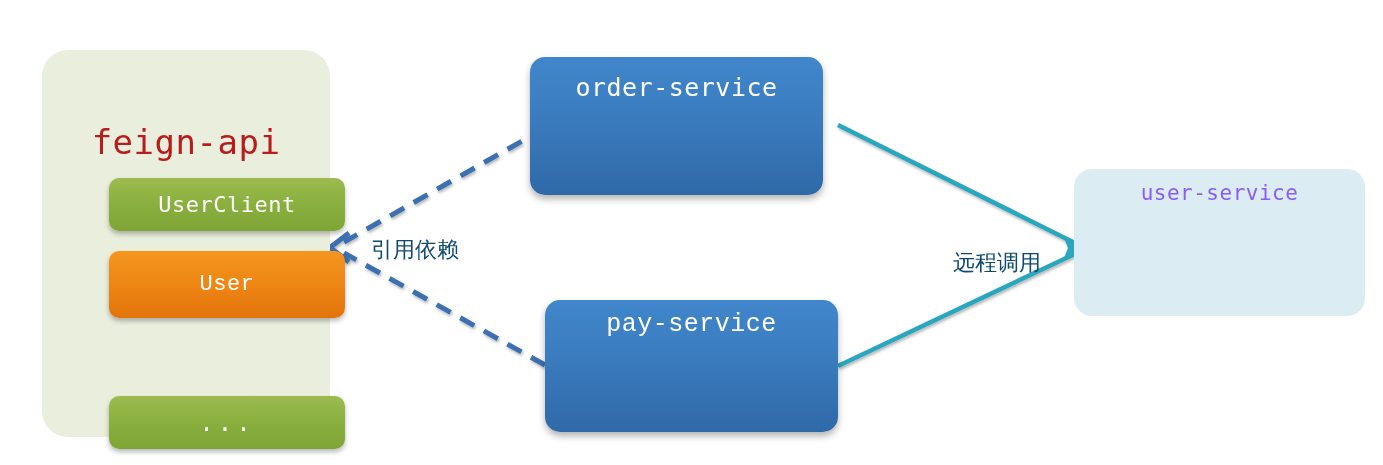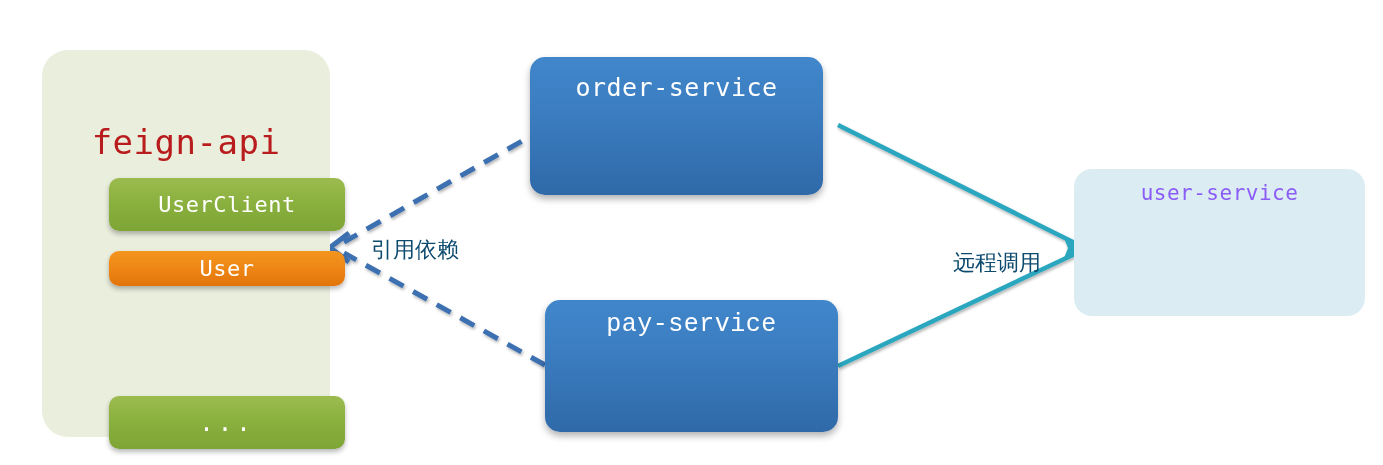--- a/index.html
+++ b/index.html
@@ -89,21 +89,21 @@
     background: linear-gradient(180deg, #9cbb4f 0%, #8bb13f 45%, #7da535 100%);
   }
   .chip-orange {
     background: linear-gradient(180deg, #f3951f 0%, #ee8614 50%, #e2740a 100%);
   }
   .chip-purple {
     background: linear-gradient(180deg, #7e57a6 0%, #74479b 50%, #653c88 100%);
   }
 
   #chip-userclient   { left: 67px;  top: 128px; width: 236px; height: 53px; }
-  #chip-user         { left: 67px;  top: 201px; width: 236px; height: 35px; }
+  #chip-user         { left: 67px;  top: 201px; width: 236px; height: 67px; font-family: Liberation Mono, monospace; }
   #chip-defaultconfig{ left: 67px;  top: 273px; width: 236px; height: 53px;
                        font-size: 21px; }
   #chip-ellipsis     { left: 67px;  top: 346px; width: 236px; height: 53px;
                        font-size: 24px; letter-spacing: 4px; }
 
   
   .service-node {
     position: absolute;
     box-sizing: border-box;
     border-radius: 15px;

